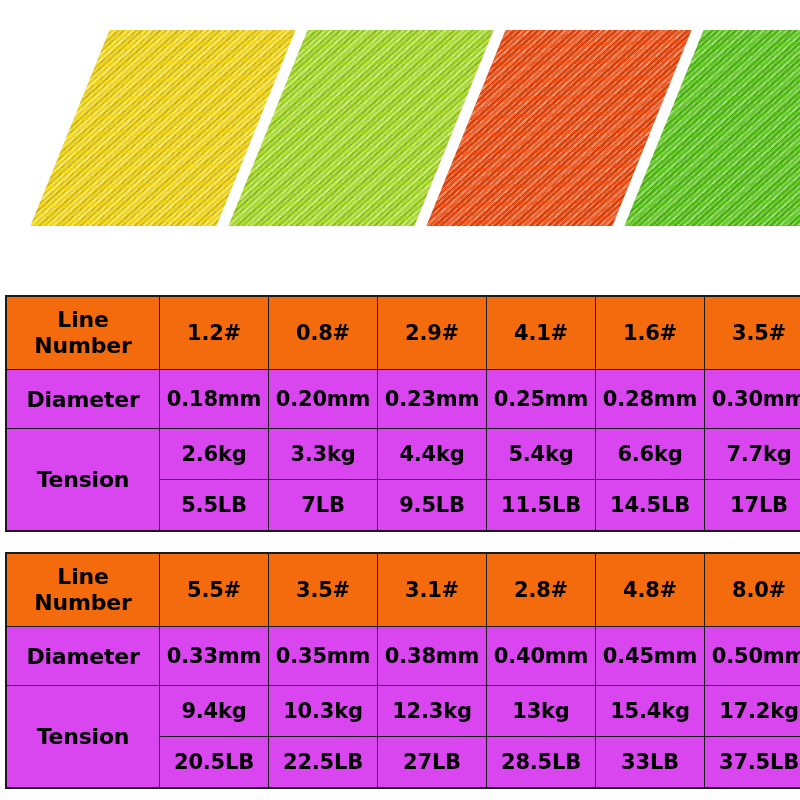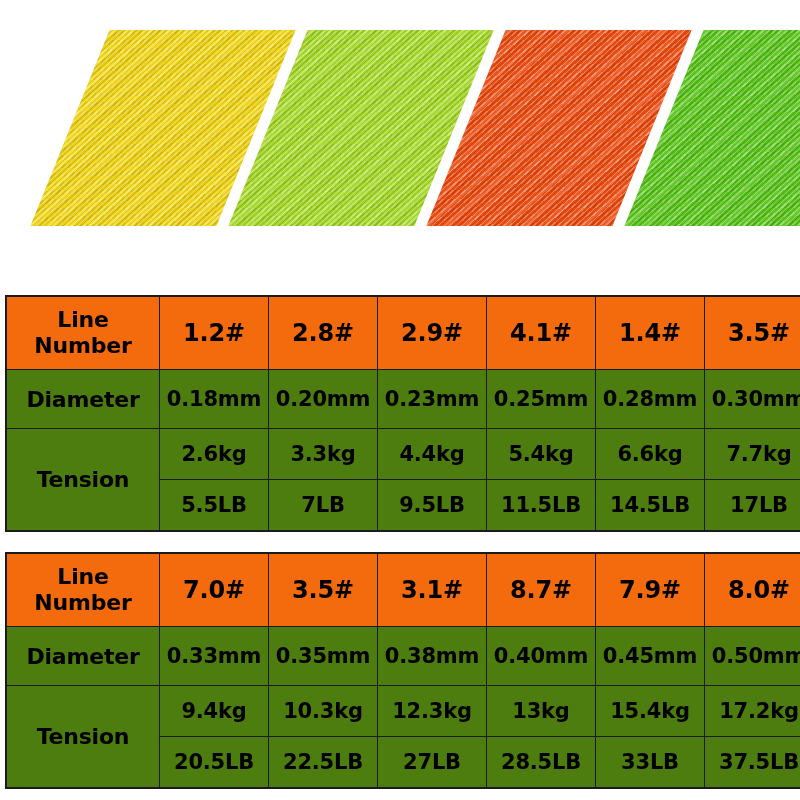--- a/index.html
+++ b/index.html
@@ -101,28 +101,28 @@
     vertical-align: middle;
     color: #000000;
     font-weight: bold;
     letter-spacing: -0.2px;
   }
   .col-label { width: 150px; }
   .col-val   { width: 106px; }
 
   .cell-head {
     background: #f36b0c;
-    font-size: 24px;
+    font-size: 21px;
     line-height: 1.18;
   }
   .cell-head.label {
     font-size: 22px;
   }
   .cell-green {
-    background: #4d7c0f;
+    background: #d946ef;
     font-size: 21px;
   }
   .cell-green.label {
     font-size: 22px;
   }
   .row-head td    { height: 70px; }
   .row-dia  td    { height: 56px; }
   .row-ten  td    { height: 48px; margin-top: 43px; }
 </style>
 </head>
@@ -143,24 +143,24 @@
       <div class="weave" style="background-color: rgb(92, 200, 28);"></div>
     </div>
   </div>
 </div>
 
 <table class="spec-table" id="spec-table-1">
   <tbody>
     <tr class="row-head">
       <td class="cell-head label col-label" rowspan="1">Line Number</td>
       <td class="cell-head col-val">1.2#</td>
-      <td class="cell-head col-val">2.8#</td>
+      <td class="cell-head col-val">0.8#</td>
       <td class="cell-head col-val">2.9#</td>
       <td class="cell-head col-val">4.1#</td>
-      <td class="cell-head col-val">1.4#</td>
+      <td class="cell-head col-val">1.6#</td>
       <td class="cell-head col-val">3.5#</td>
     </tr>
     <tr class="row-dia">
       <td class="cell-green label col-label">Diameter</td>
       <td class="cell-green col-val">0.18mm</td>
       <td class="cell-green col-val">0.20mm</td>
       <td class="cell-green col-val">0.23mm</td>
       <td class="cell-green col-val">0.25mm</td>
       <td class="cell-green col-val">0.28mm</td>
       <td class="cell-green col-val">0.30mm</td>
@@ -182,25 +182,25 @@
       <td class="cell-green col-val">14.5LB</td>
       <td class="cell-green col-val">17LB</td>
     </tr>
   </tbody>
 </table>
 
 <table class="spec-table" id="spec-table-2">
   <tbody>
     <tr class="row-head">
       <td class="cell-head label col-label">Line Number</td>
-      <td class="cell-head col-val">7.0#</td>
+      <td class="cell-head col-val">5.5#</td>
       <td class="cell-head col-val">3.5#</td>
       <td class="cell-head col-val">3.1#</td>
-      <td class="cell-head col-val">8.7#</td>
-      <td class="cell-head col-val">7.9#</td>
+      <td class="cell-head col-val">2.8#</td>
+      <td class="cell-head col-val">4.8#</td>
       <td class="cell-head col-val">8.0#</td>
     </tr>
     <tr class="row-dia">
       <td class="cell-green label col-label">Diameter</td>
       <td class="cell-green col-val">0.33mm</td>
       <td class="cell-green col-val">0.35mm</td>
       <td class="cell-green col-val">0.38mm</td>
       <td class="cell-green col-val">0.40mm</td>
       <td class="cell-green col-val">0.45mm</td>
       <td class="cell-green col-val">0.50mm</td>

